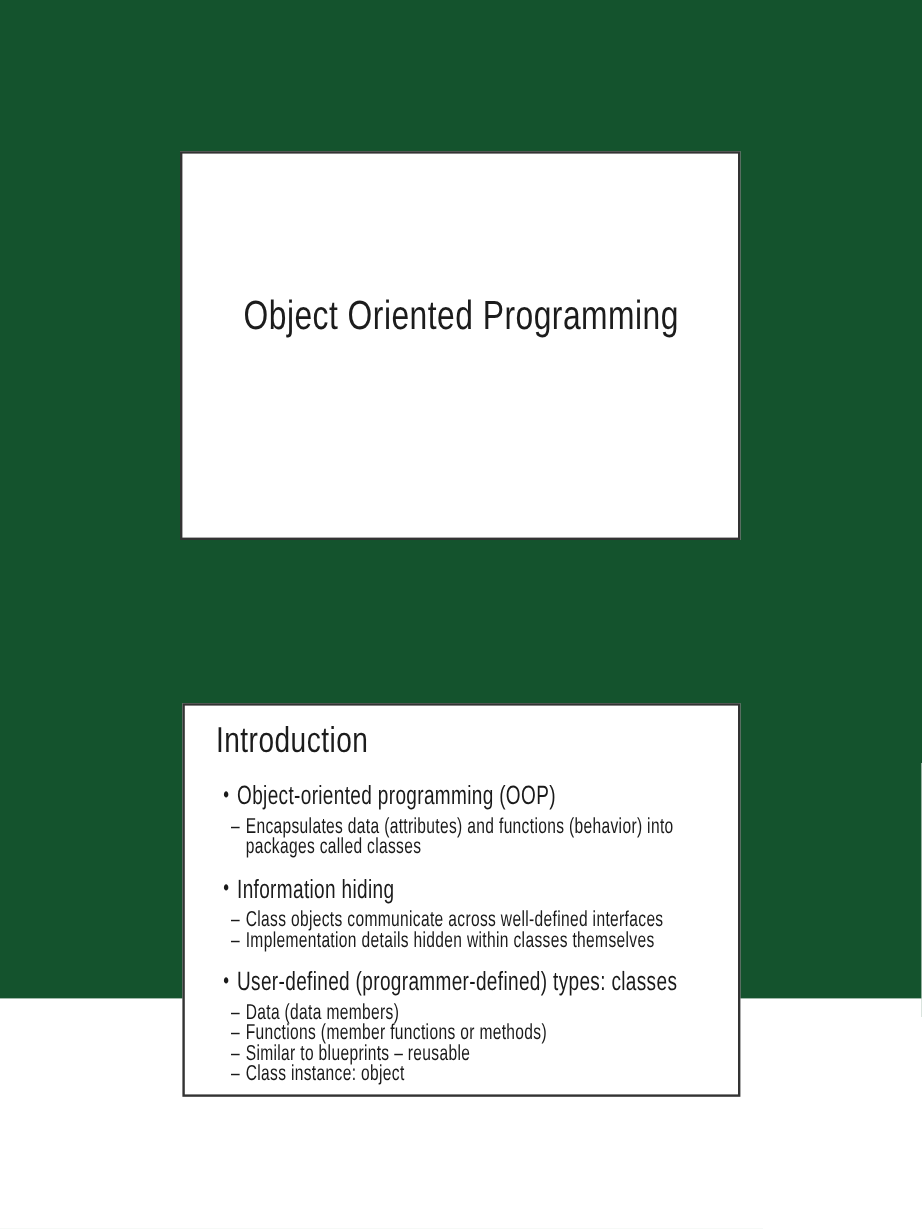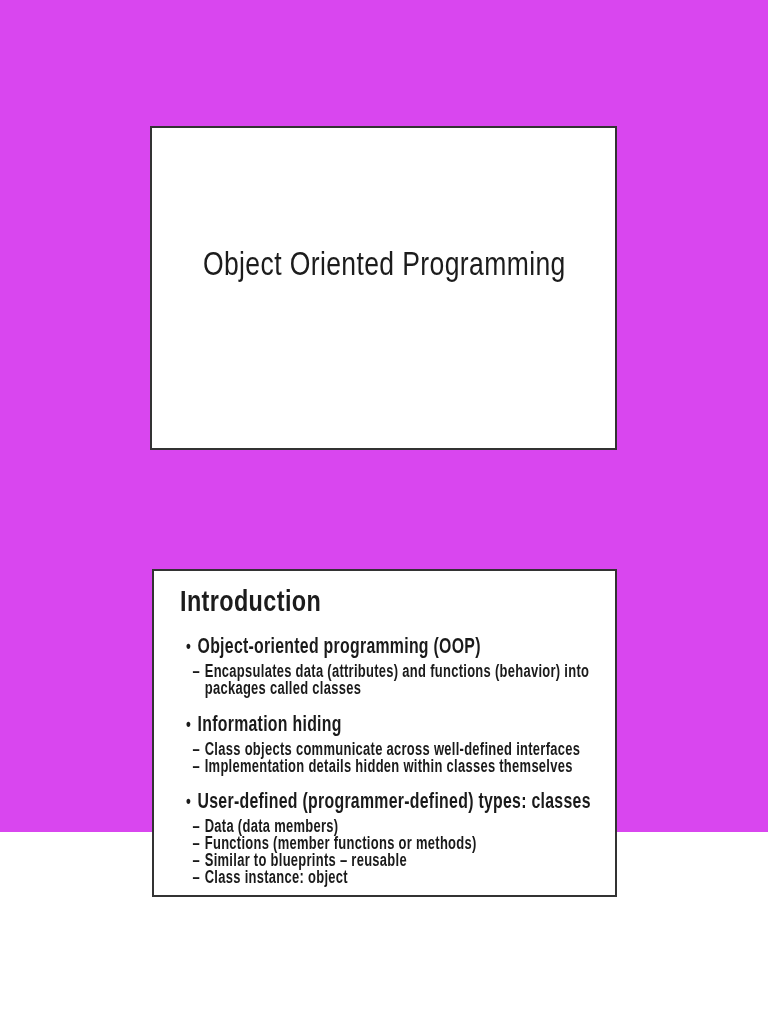--- a/index.html
+++ b/index.html
@@ -1,27 +1,27 @@
 <!DOCTYPE html>
 <html><head>
 <meta charset="utf-8">
 <style>
   * { margin: 0; padding: 0; box-sizing: border-box; }
   html, body { width: 768px; height: 1024px; background: #ffffff; overflow: hidden; }
   body { font-family: "Liberation Sans", sans-serif; color: #1a1a1a; position: relative; }
 
-  .page { position: absolute; left: 0; top: 0; width: 768px; height: 832px; background: #d946ef; }
+  .page { position: absolute; left: 0; top: 0; width: 768px; height: 832px; background: #14532d; }
 
   .slide {
     position: absolute;
     background: #ffffff;
     border: 2px solid #333333;
   }
   .slide-1 { left: 150px; top: 126px; width: 467px; height: 324px; }
-  .slide-2 { left: 152px; top: 569px; width: 465px; height: 328px; font-weight: bold; }
+  .slide-2 { left: 152px; top: 586px; width: 465px; height: 328px; }
 
   .title-line {
     position: absolute;
     left: 0; right: 0;
     top: 118px;
     text-align: center;
     font-size: 34px;
     line-height: 34px;
     letter-spacing: 0.5px;
     white-space: nowrap;

